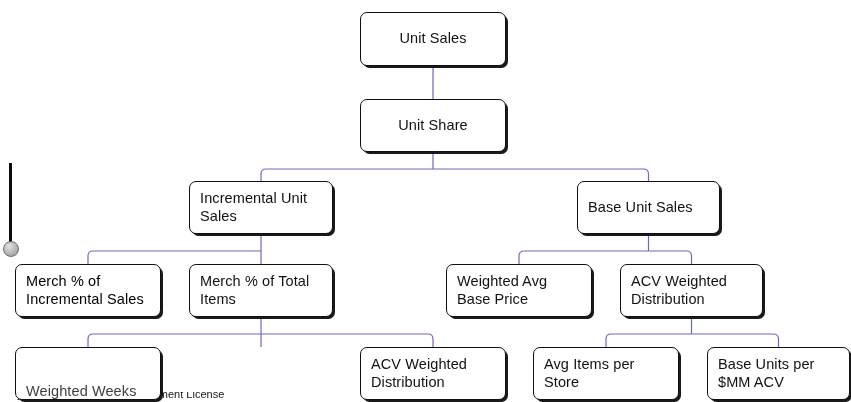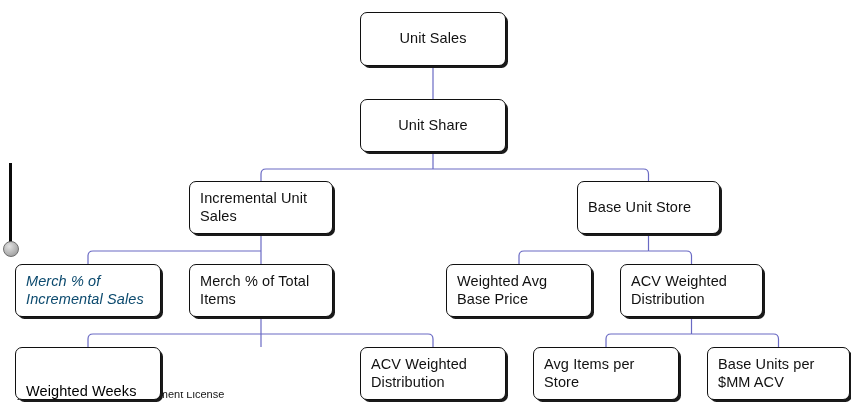--- a/index.html
+++ b/index.html
@@ -128,40 +128,40 @@
       <span class="node-label" style="color: rgb(17, 17, 17);">Unit Share</span>
     </div>
     <div class="node-box centered" style="left: 360px; top: 12px; width: 146px; height: 54px; border-color: rgb(16, 16, 16); background: rgb(255, 255, 255);">
       <span class="node-label" style="color: rgb(17, 17, 17);">Unit Sales</span>
     </div>
     <div class="node-box" style="left: 189px; top: 181px; width: 144px; height: 53px; border-color: rgb(16, 16, 16); background: rgb(255, 255, 255);">
       <span class="node-label" style="color: rgb(17, 17, 17);">Incremental Unit
 Sales</span>
     </div>
     <div class="node-box" style="left: 577px; top: 181px; width: 143px; height: 53px; border-color: rgb(16, 16, 16); background: rgb(255, 255, 255);">
-      <span class="node-label" style="color: rgb(17, 17, 17);">Base Unit Store</span>
+      <span class="node-label" style="color: rgb(17, 17, 17);">Base Unit Sales</span>
     </div>
     <div class="node-box" style="left: 15px; top: 264px; width: 146px; height: 53px; border-color: rgb(16, 16, 16); background: rgb(255, 255, 255);">
-      <span class="node-label" style="color: #0c4a6e; font-style: italic;">Merch % of
+      <span class="node-label" style="color: #000000;">Merch % of
 Incremental Sales</span>
     </div>
     <div class="node-box" style="left: 189px; top: 264px; width: 144px; height: 53px; border-color: rgb(16, 16, 16); background: rgb(255, 255, 255);">
       <span class="node-label" style="color: rgb(17, 17, 17);">Merch % of Total
 Items</span>
     </div>
     <div class="node-box" style="left: 446px; top: 264px; width: 146px; height: 53px; border-color: rgb(16, 16, 16); background: rgb(255, 255, 255);">
       <span class="node-label" style="color: rgb(17, 17, 17);">Weighted Avg
 Base Price</span>
     </div>
     <div class="node-box" style="left: 620px; top: 264px; width: 143px; height: 53px; border-color: rgb(16, 16, 16); background: rgb(255, 255, 255);">
       <span class="node-label" style="color: rgb(17, 17, 17);">ACV Weighted
 Distribution</span>
     </div>
     <div class="node-box" style="left: 15px; top: 347px; width: 146px; height: 53px; border-color: rgb(16, 16, 16); background: rgb(255, 255, 255);">
-      <span class="node-label" style="color: #000000; margin-top: 37px;">Weighted Weeks</span>
+      <span class="node-label" style="color: #404040; margin-top: 37px;">Weighted Weeks</span>
     </div>
     <div class="node-box" style="left: 360px; top: 347px; width: 146px; height: 53px; border-color: rgb(16, 16, 16); background: rgb(255, 255, 255);">
       <span class="node-label" style="color: rgb(17, 17, 17);">ACV Weighted
 Distribution</span>
     </div>
     <div class="node-box" style="left: 533px; top: 347px; width: 146px; height: 53px; border-color: rgb(16, 16, 16); background: rgb(255, 255, 255);">
       <span class="node-label" style="color: rgb(17, 17, 17);">Avg Items per
 Store</span>
     </div>
     <div class="node-box" style="left: 707px; top: 347px; width: 143px; height: 53px; border-color: rgb(16, 16, 16); background: rgb(255, 255, 255);">

